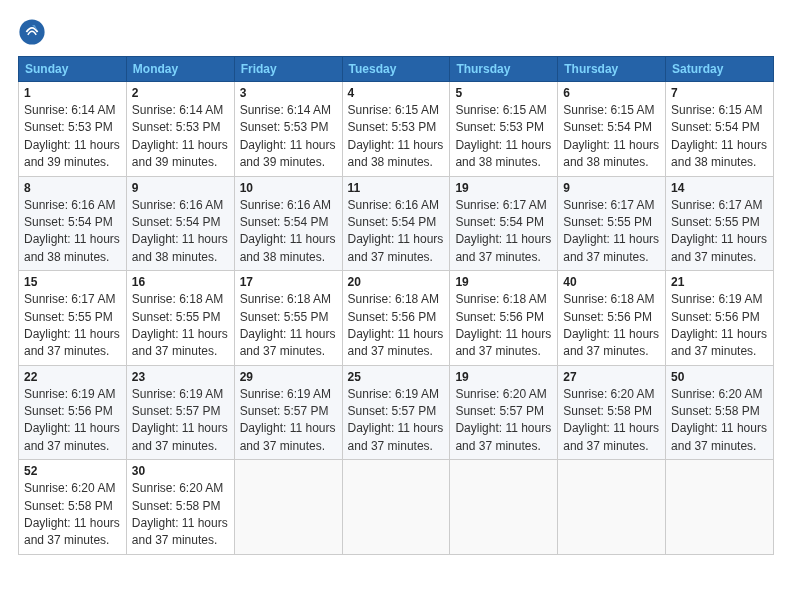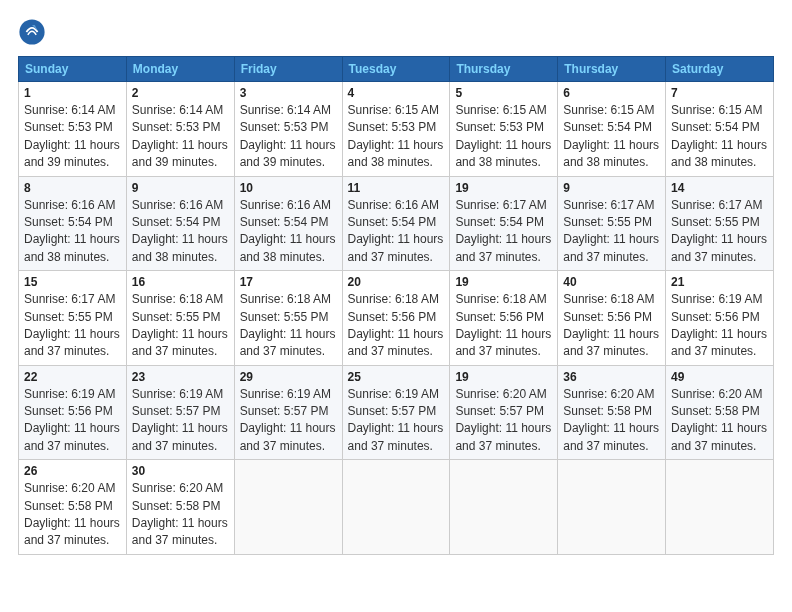--- a/index.html
+++ b/index.html
@@ -244,31 +244,31 @@
         </td>
           <td>
           <span class="day-num">25</span>
           <span class="day-info">Sunrise: 6:19 AM<br>Sunset: 5:57 PM<br>Daylight: 11 hours and 37 minutes.</span>
         </td>
           <td>
           <span class="day-num">19</span>
           <span class="day-info">Sunrise: 6:20 AM<br>Sunset: 5:57 PM<br>Daylight: 11 hours and 37 minutes.</span>
         </td>
           <td>
-          <span class="day-num">36</span>
-          <span class="day-info">Sunrise: 6:20 AM<br>Sunset: 5:58 PM<br>Daylight: 11 hours and 37 minutes.</span>
-        </td>
-          <td>
-          <span class="day-num">49</span>
+          <span class="day-num">27</span>
+          <span class="day-info">Sunrise: 6:20 AM<br>Sunset: 5:58 PM<br>Daylight: 11 hours and 37 minutes.</span>
+        </td>
+          <td>
+          <span class="day-num">50</span>
           <span class="day-info">Sunrise: 6:20 AM<br>Sunset: 5:58 PM<br>Daylight: 11 hours and 37 minutes.</span>
         </td>
         </tr>
         <tr class="last-row">
           <td>
-          <span class="day-num">26</span>
+          <span class="day-num">52</span>
           <span class="day-info">Sunrise: 6:20 AM<br>Sunset: 5:58 PM<br>Daylight: 11 hours and 37 minutes.</span>
         </td>
           <td>
           <span class="day-num">30</span>
           <span class="day-info">Sunrise: 6:20 AM<br>Sunset: 5:58 PM<br>Daylight: 11 hours and 37 minutes.</span>
         </td>
           <td class="empty-cell"></td>
           <td class="empty-cell"></td>
           <td class="empty-cell"></td>
           <td class="empty-cell"></td>

